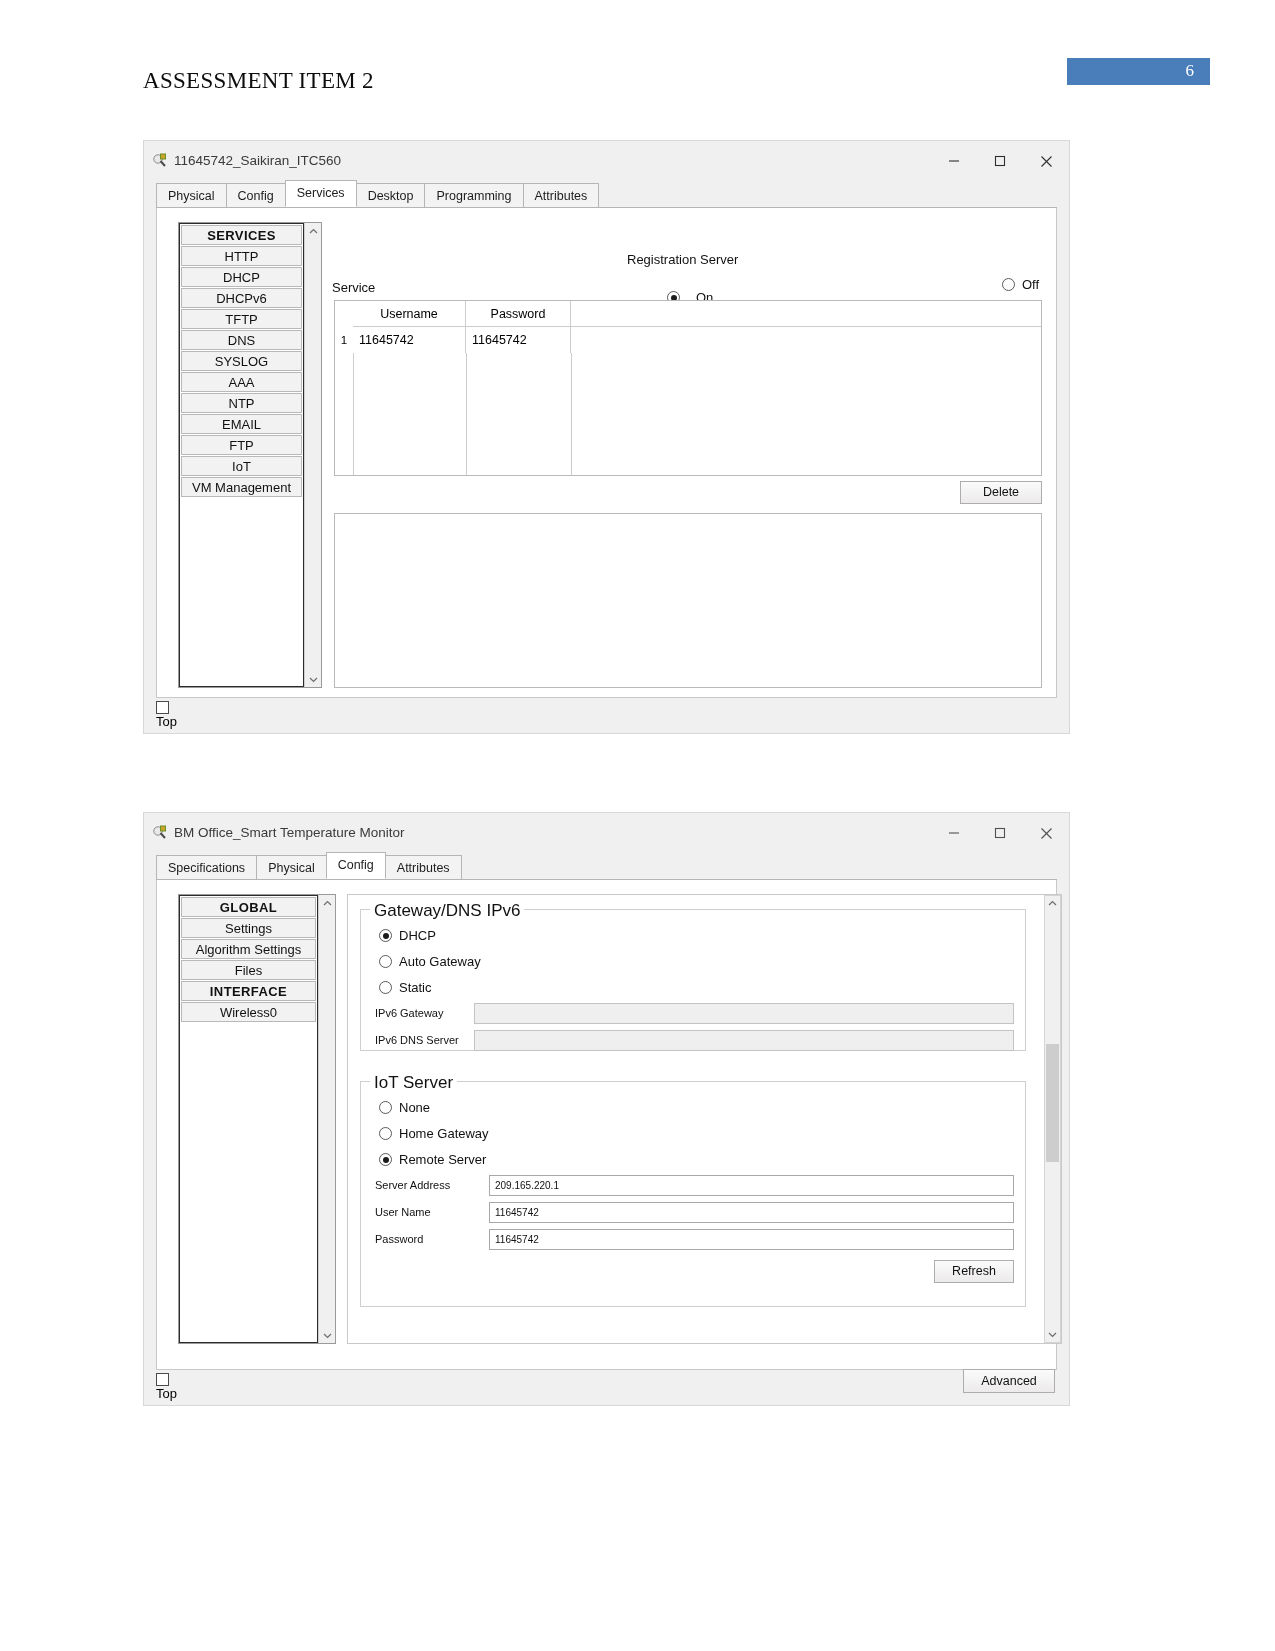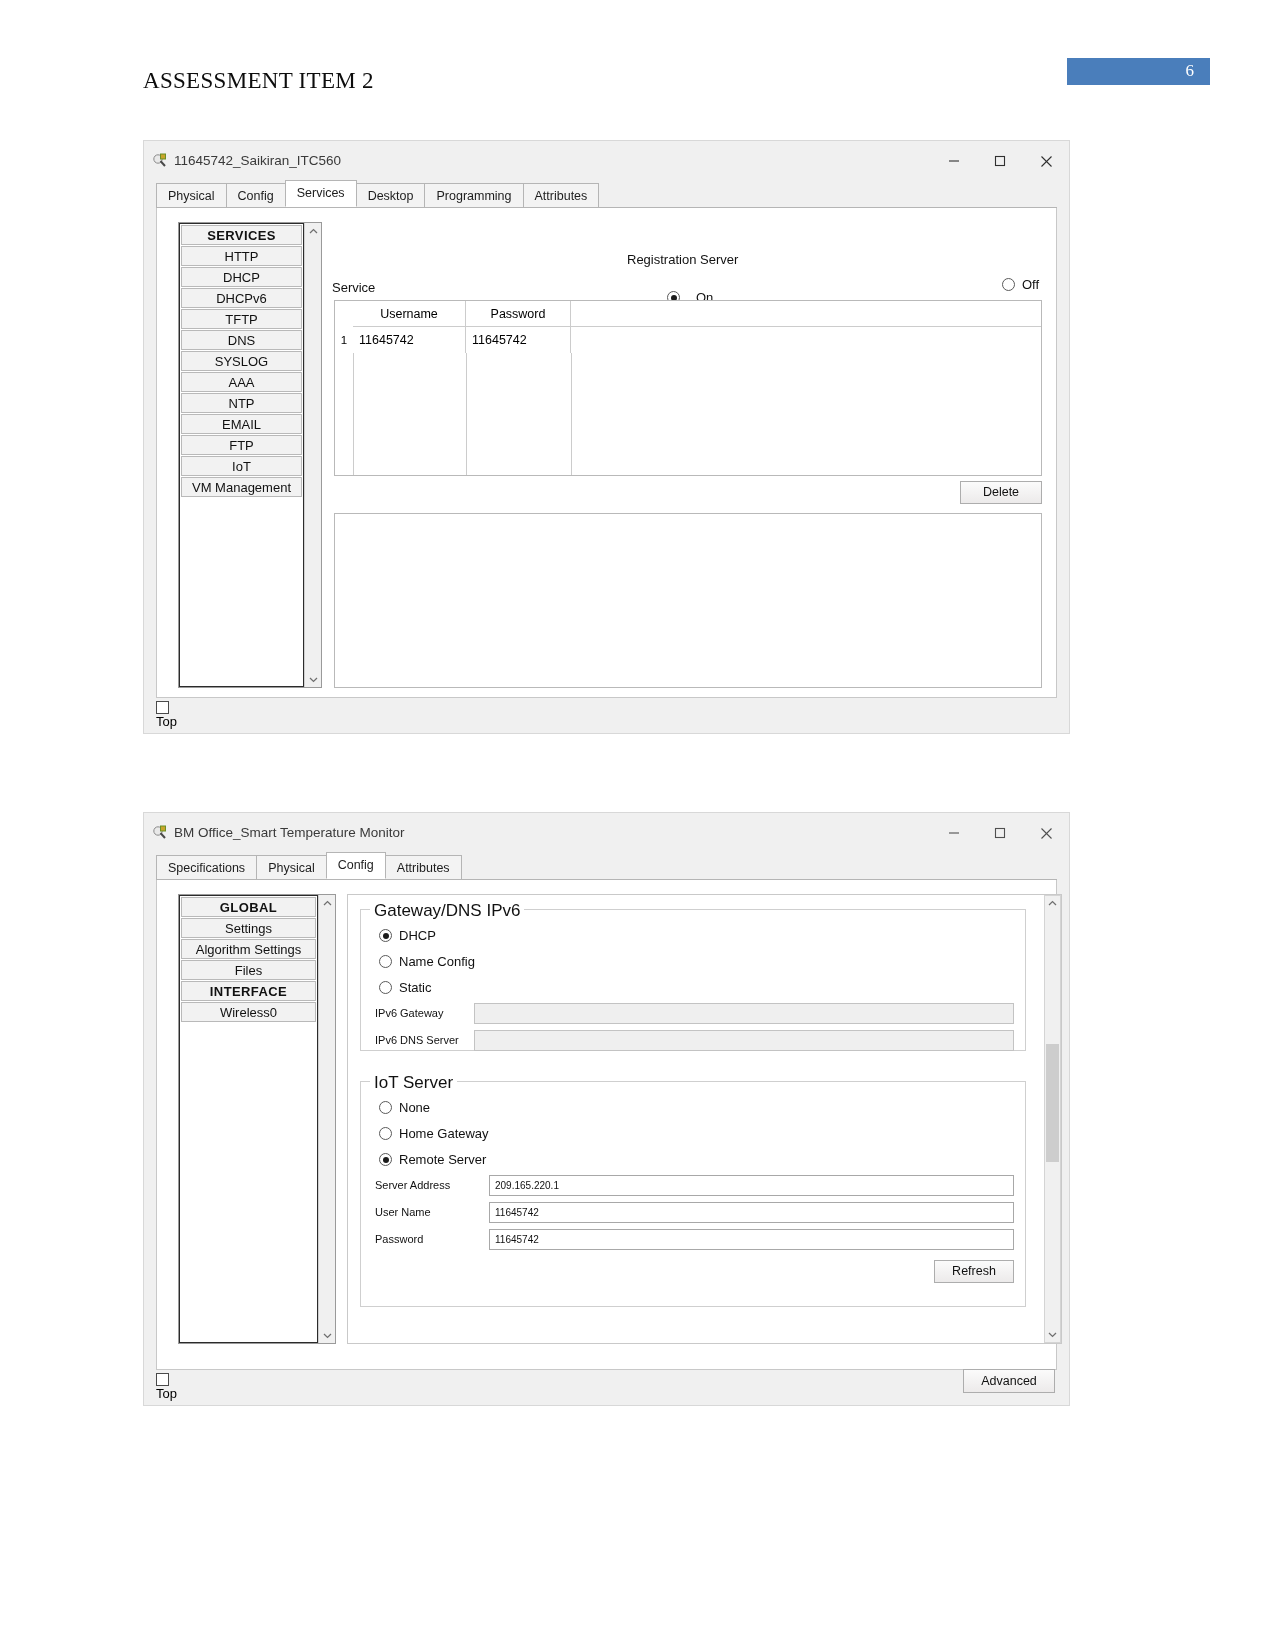--- a/index.html
+++ b/index.html
@@ -554,21 +554,21 @@
 
       <div class="group" style="left:12px; top:14px; width:666px; height:142px;">
         <span class="gtitle">Gateway/DNS IPv6</span>
 
         <div class="radio on" style="position:absolute; left:18px; top:18px;">
           <span class="dot"></span>
           <span>DHCP</span>
         </div>
         <div class="radio" style="position:absolute; left:18px; top:44px;">
           <span class="dot"></span>
-          <span>Name Config</span>
+          <span>Auto Gateway</span>
         </div>
         <div class="radio" style="position:absolute; left:18px; top:70px;">
           <span class="dot"></span>
           <span>Static</span>
         </div>
 
         <div class="flabel" style="left:14px; top:97px;">IPv6 Gateway</div>
         <div class="tinput disabled" style="position:absolute; left:113px; top:93px; width:540px; height:21px;"></div>
 
         <div class="flabel" style="left:14px; top:124px;">IPv6 DNS Server</div>

